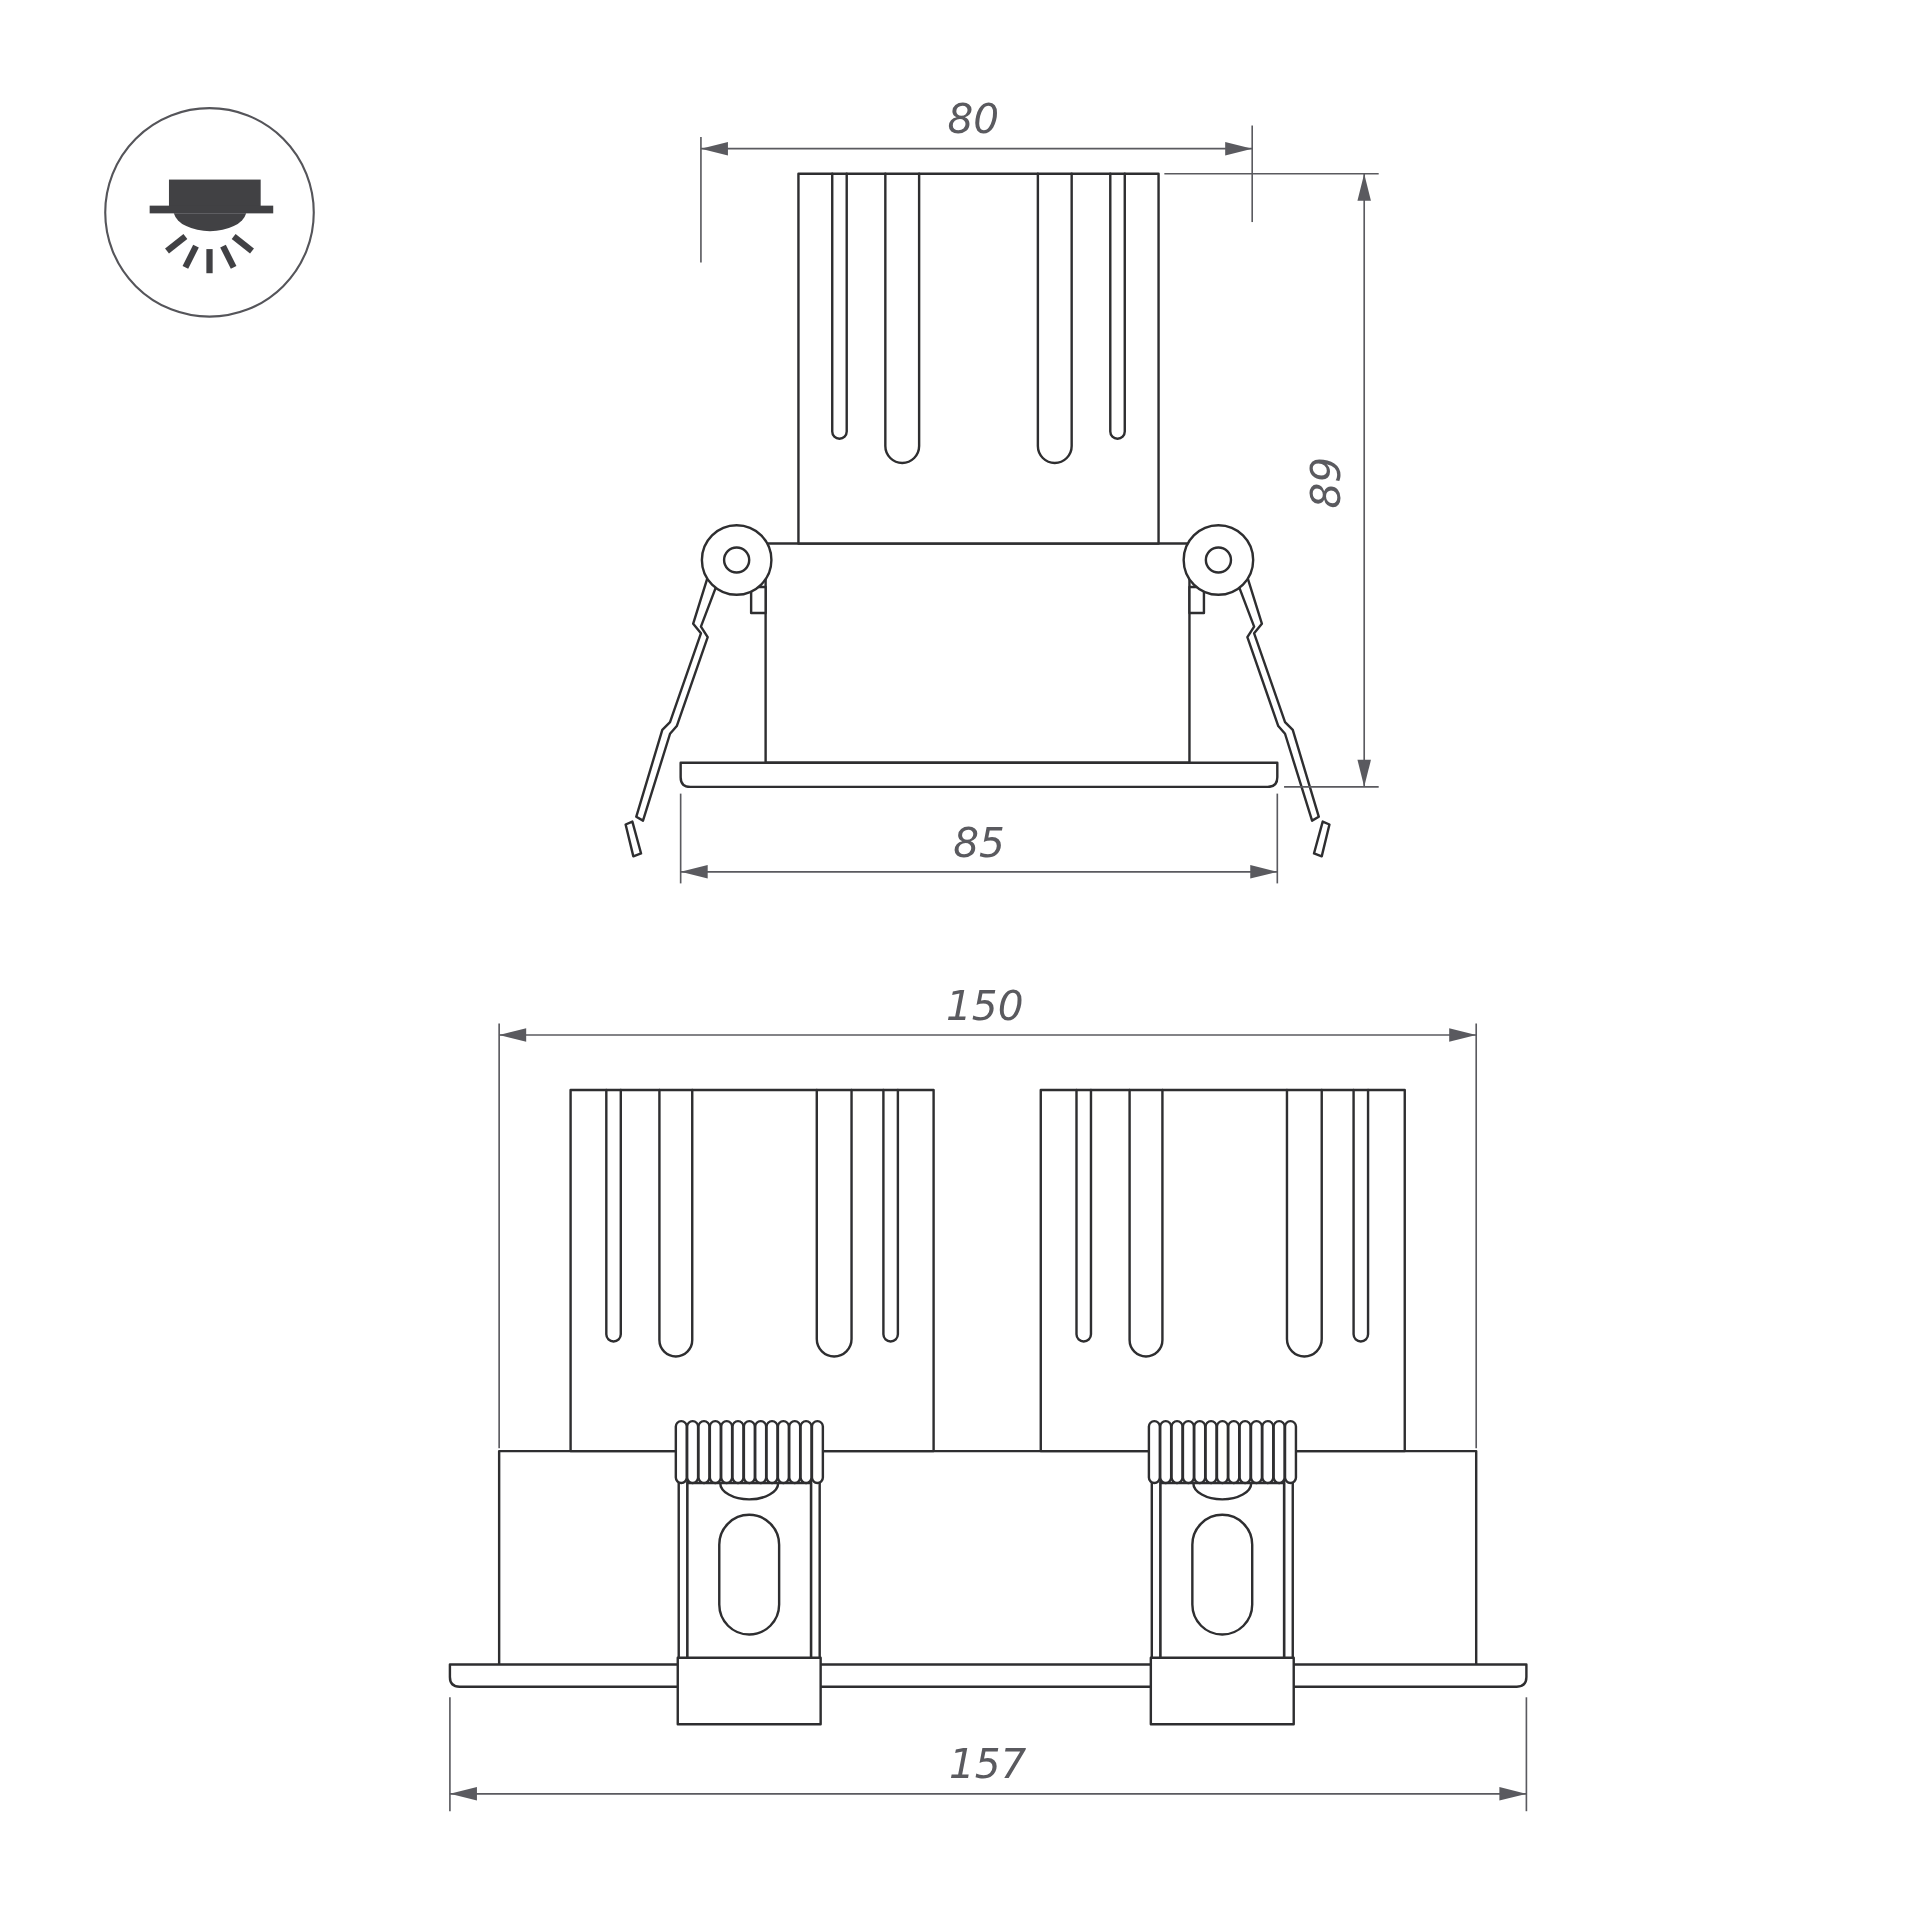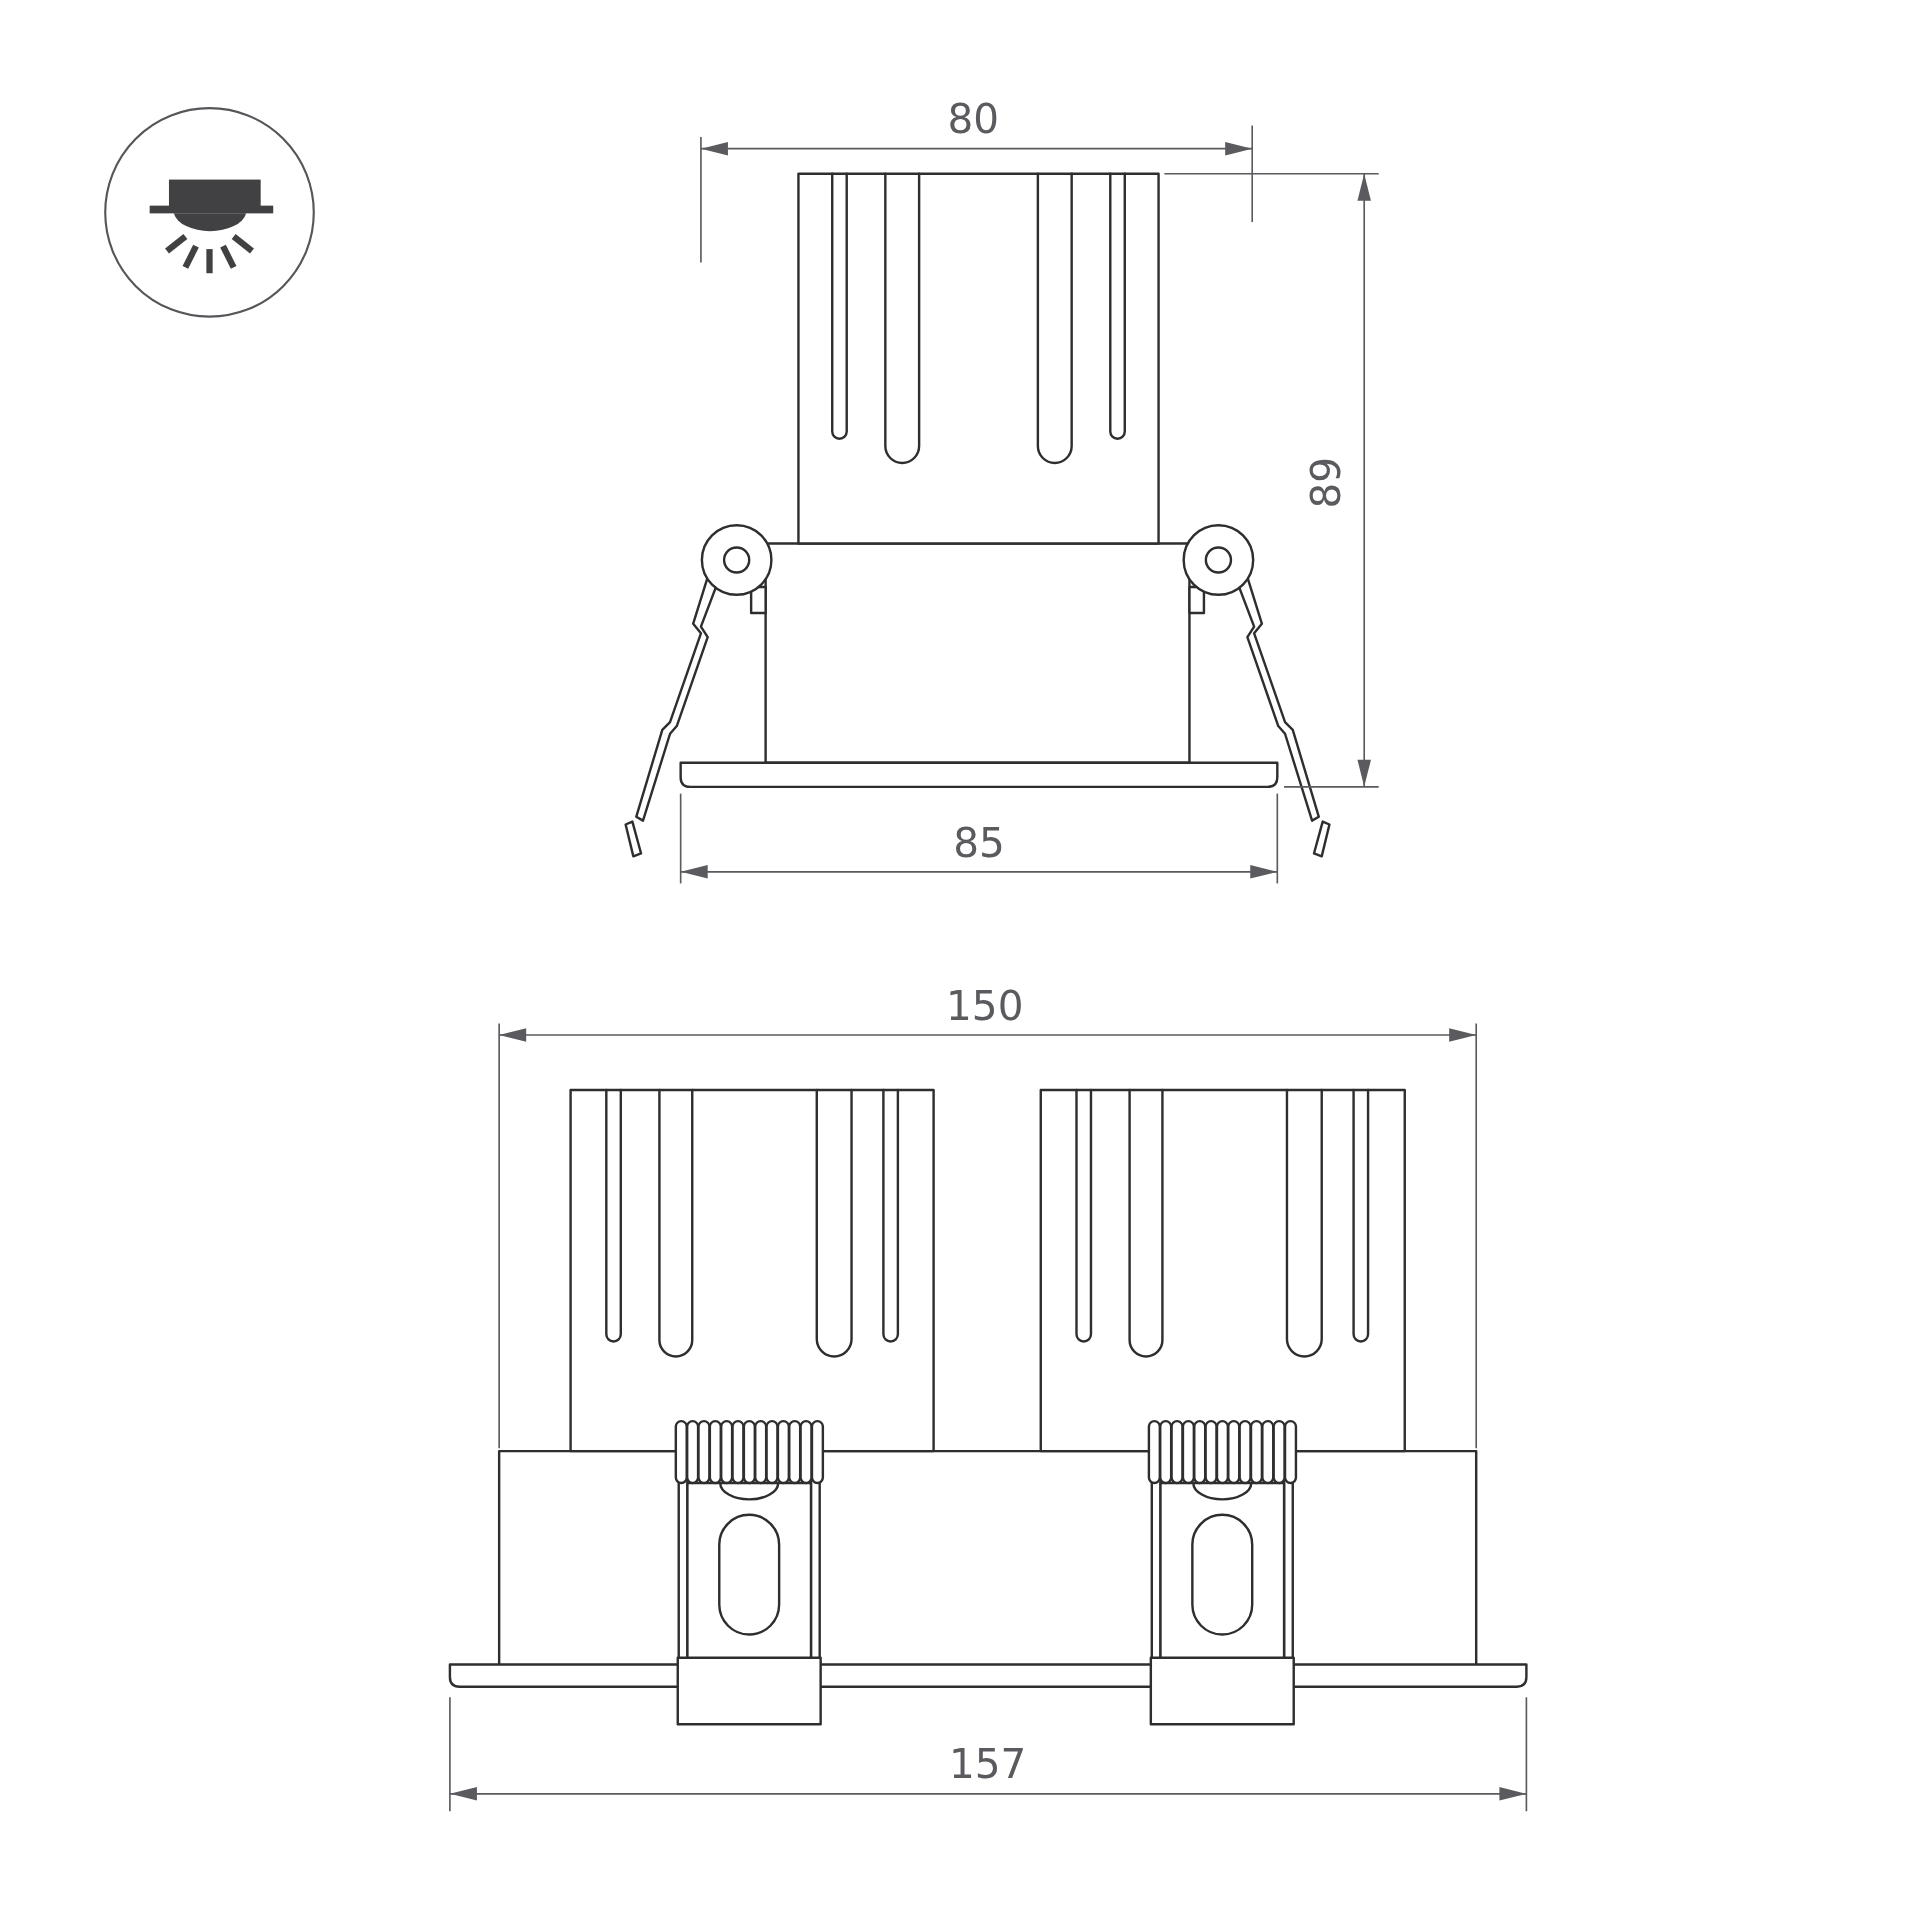--- a/index.html
+++ b/index.html
@@ -1,19 +1,19 @@
 <!DOCTYPE html>
 <html style="--background: #ffffff; --part-line: #2e2e30; --dimension: #5a5a5f; --icon: #414144;"><head>
 <meta charset="utf-8">
 <style>
   :root{
     --background:#ffffff; --part-line:#2e2e30; --dimension:#5a5a5f; --icon:#414144;
   }
   html,body{margin:0;padding:0;background:var(--background);}
-  .stage{width:1929px;height:1929px;position:relative;background:var(--background);overflow:hidden;}
+  .stage{width:1929px;height:1929px;position:relative;background:var(--background);overflow:hidden;font-style:italic;}
   svg{display:block;}
   .part{fill:#ffffff;stroke:var(--part-line);stroke-width:2.5;stroke-linejoin:round;}
   .pline{fill:none;stroke:var(--part-line);stroke-width:2.5;stroke-linejoin:round;stroke-linecap:round;}
   .dim{stroke:var(--dimension);stroke-width:1.7;fill:none;}
   .arrow{fill:var(--dimension);stroke:none;}
   .dimtext{fill:var(--dimension);font-family:"DejaVu Sans",sans-serif;font-size:42px;text-anchor:middle;}
   .ring{fill:none;stroke:#55555a;stroke-width:2.2;}
   .solid{fill:var(--icon);stroke:none;}
   .ray{stroke:var(--icon);stroke-width:6.5;fill:none;stroke-linecap:butt;}
 </style>

